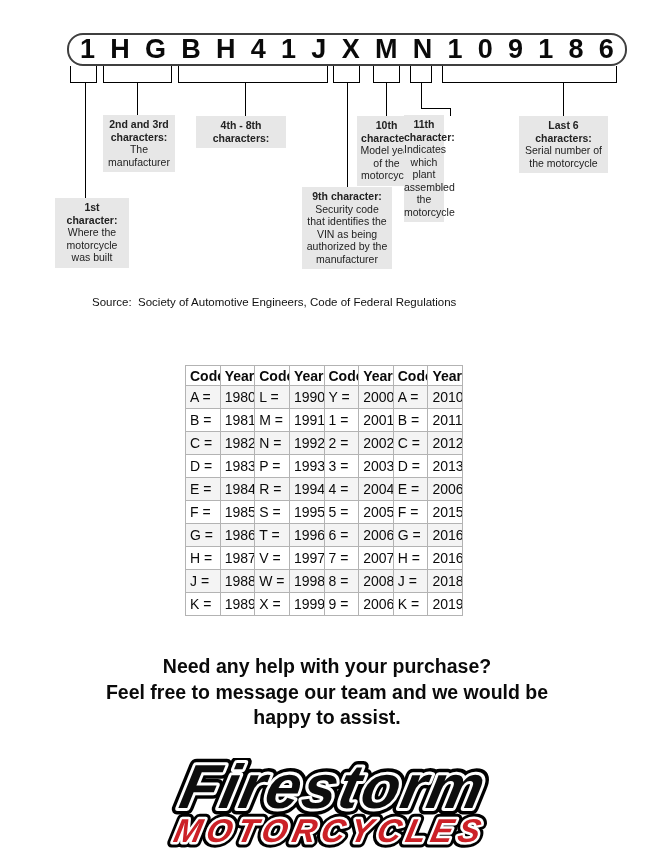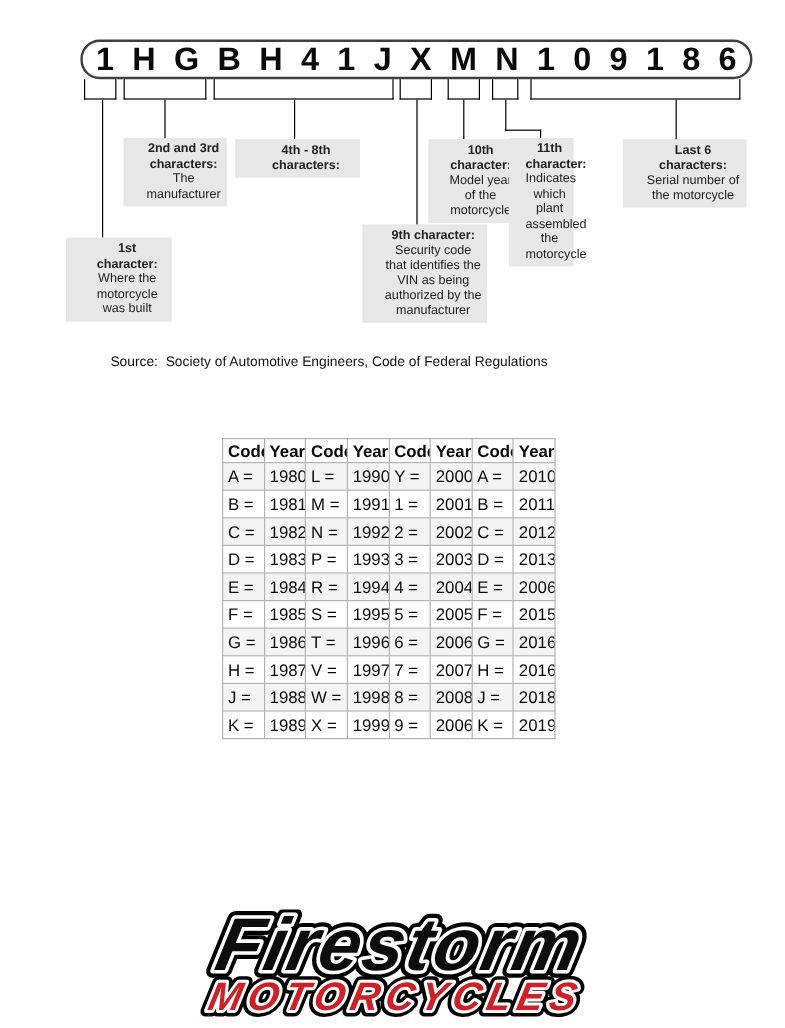--- a/index.html
+++ b/index.html
@@ -26,21 +26,21 @@
     border-right:1px solid var(--line,#000);
     border-bottom:1px solid var(--line,#000);
   }
   .vline{position:absolute;width:1px;background:var(--line,#000);}
   .hline{position:absolute;height:1px;background:var(--line,#000);}
 
   
   .label-box{
     position:absolute;background:var(--label-box-bg,#e7e7e7);
     text-align:center;font-size:10.5px;line-height:12.5px;color:#222;
-    padding:3px 0 4px 14px;
+    padding:3px 0 4px 0;
   }
   .box-title{font-weight:bold;white-space:pre-line;}
   .box-body{white-space:pre-line;}
 
   .source{
     position:absolute;left:55px;top:296px;font-size:11.5px;color:#111;
     white-space:pre;
     margin-left:37px;
   }
 
@@ -144,21 +144,21 @@
 authorized by the
 manufacturer</div>
   </div>
   <div class="label-box" style="left:357px;top:116px;width:59px">
     <div class="box-title">10th
 character:</div>
     <div class="box-body">Model year
 of the
 motorcycle</div>
   </div>
-  <div class="label-box" style="left:424px;top:115px;width:40px">
+  <div class="label-box" style="left:404px;top:115px;width:40px">
     <div class="box-title">11th
 character:</div>
     <div class="box-body">Indicates
 which plant
 assembled
 the
 motorcycle</div>
   </div>
   <div class="label-box" style="left:519px;top:116px;width:89px">
     <div class="box-title">Last 6
@@ -279,20 +279,25 @@
           <td class="code-cell">X =</td>
           <td class="year-cell">1999</td>
           <td class="code-cell">9 =</td>
           <td class="year-cell">2006</td>
           <td class="code-cell">K =</td>
           <td class="year-cell">2019</td>
         </tr>
       </tbody>
   </table>
 
+  <div class="help">
+    <div>Need any help with your purchase?</div>
+    <div>Feel free to message our team and we would be</div>
+    <div>happy to assist.</div>
+  </div>
 
   <svg class="logo" width="390" height="98" viewBox="0 0 390 98">
     <g transform="translate(26 0) skewX(-12)">
       <text class="logo-out" x="18" y="50">Firestorm</text>
       <text class="logo-mid" x="18" y="50">Firestorm</text>
       <text class="logo-fill" x="18" y="50">Firestorm</text>
       <text class="logo2-out" x="20" y="84">MOTORCYCLES</text>
       <text class="logo2-mid" x="20" y="84">MOTORCYCLES</text>
       <text class="logo2-fill" x="20" y="84">MOTORCYCLES</text>
     </g>

